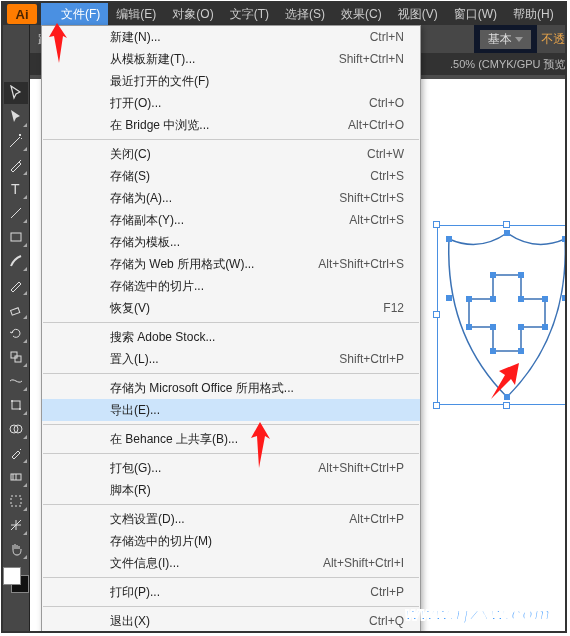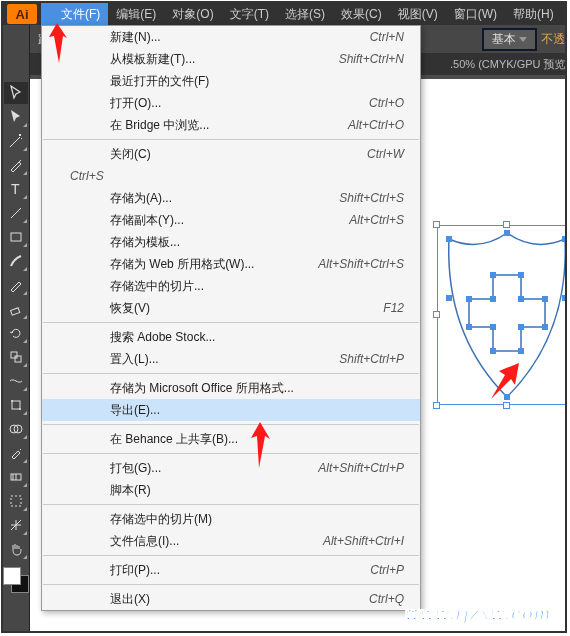--- a/index.html
+++ b/index.html
@@ -9,21 +9,21 @@
 
 .menubar { height: 22px; background: #323232; display: flex; align-items: center; color: #ccc; font-size: 12px; }
 .app-icon { width: 30px; height: 20px; background: #ff7c00; color: #4b2500; margin: 1px 4px; display: flex; align-items: center; justify-content: center; font-weight: bold; border-radius: 2px; font-size: 13px; }
 .menuitem { padding: 3px 8px; cursor: pointer; }
 .menuitem.open { background: #4a90e2; color: #fff; padding-left: 20px; }
 
 .toolbar-row { background: #474747; height: 28px; display: flex; align-items: center; padding-left: 8px; color: #ccc; font-size: 12px; overflow: hidden; }
 .toolbar-row .label { margin-right: 4px; }
 .dropdown-box { background: #2d2d2d; border: 1px solid #1a1a1a; height: 20px; width: 50px; margin-right: 4px; display: flex; align-items: center; justify-content: flex-end; padding-right: 4px; color: #ccc; }
 .small-chevron { width: 0; height: 0; border-left: 4px solid transparent; border-right: 4px solid transparent; border-top: 5px solid #999; }
-.badge-basic { background: #5a5a5a; color: #ddd; border: 2px solid #0f172a; padding: 1px 8px; font-size: 12px; margin-left: auto; margin-right: 4px; display: flex; align-items: center; }
+.badge-basic { background: #5a5a5a; color: #ddd; border: 6px solid #0f172a; padding: 1px 8px; font-size: 12px; margin-left: auto; margin-right: 4px; display: flex; align-items: center; }
 .badge-search { color: #e9a54b; margin-right: 4px; font-size: 12px; }
 .tabinfo { background: #323232; height: 22px; color: #bbb; font-size: 11px; display: flex; align-items: center; padding-left: 420px; overflow: hidden; white-space: nowrap; }
 
 .workspace { position: absolute; top: 22px; left: 0; right: 0; bottom: 0; display: flex; }
 .tools-col { width: 30px; background: #474747; border-right: 1px solid #222; display: flex; flex-direction: column; align-items: center; padding-top: 56px; }
 .tool { width: 24px; height: 22px; margin: 1px 0; display: flex; align-items: center; justify-content: center; color: #ccc; font-size: 14px; position: relative; }
 .tool.selected { background: #2d2d2d; }
 .tool svg { width: 16px; height: 16px; }
 .tool .corner { position: absolute; right: 1px; bottom: 1px; width: 0; height: 0; border-right: 4px solid #aaa; border-top: 4px solid transparent; }
 
@@ -31,21 +31,21 @@
 .sw-fill { width: 18px; height: 18px; background: #fff; border: 1px solid #888; position: absolute; top: 0; left: 0; }
 .sw-stroke { width: 18px; height: 18px; background: #111; border: 1px solid #888; position: absolute; bottom: 0; right: 0; }
 
 .canvas-area { flex: 1; background: #4c4c4c; position: relative; }
 .canvas-area::after { content: ""; position: absolute; left: 0; top: 54px; right: 0; bottom: 0; background: #fff; }
 
 .dropdown { position: absolute; left: 38px; top: 22px; width: 380px; background: #f5f5f5; border: 1px solid #9a9a9a; box-shadow: 2px 2px 6px rgba(0,0,0,0.3); font-size: 12px; color: #222; z-index: 10; }
 .dd-item { display: flex; align-items: center; height: 22px; padding-left: 28px; padding-right: 16px; cursor: pointer; }
 .dd-item.highlight { background: #cce4fb; }
 .dd-item .lbl { flex: 1; margin-left: 40px; }
-.dd-item .sc { color: #555; font-style: italic; }
+.dd-item .sc { color: #555; }
 .dd-sep { height: 1px; background: #cacaca; margin: 3px 1px; }
 
 .arrow-red { position: absolute; z-index: 20; }
 .arrow-red svg { display: block; }
 
 .shield { position: absolute; right: -8px; top: 200px; width: 140px; height: 180px; z-index: 5; }
 .sel-box { position: absolute; border: 1px solid #4a90e2; width: 140px; height: 180px; }
 .sel-handle { position: absolute; width: 7px; height: 7px; background: #fff; border: 1px solid #4a90e2; }
 .anchor { position: absolute; width: 6px; height: 6px; background: #4a90e2; }
 
@@ -267,20 +267,21 @@
       <div class="dd-item">
         <span class="lbl">在 Bridge 中浏览...</span>
         <span class="sc">Alt+Ctrl+O</span>
       </div>
       <div class="dd-sep"></div>
       <div class="dd-item">
         <span class="lbl">关闭(C)</span>
         <span class="sc">Ctrl+W</span>
       </div>
       <div class="dd-item">
+        <span class="lbl">存储(S)</span>
         <span class="sc">Ctrl+S</span>
       </div>
       <div class="dd-item">
         <span class="lbl">存储为(A)...</span>
         <span class="sc">Shift+Ctrl+S</span>
       </div>
       <div class="dd-item">
         <span class="lbl">存储副本(Y)...</span>
         <span class="sc">Alt+Ctrl+S</span>
       </div>
@@ -319,20 +320,24 @@
       </div>
       <div class="dd-sep"></div>
       <div class="dd-item">
         <span class="lbl">打包(G)...</span>
         <span class="sc">Alt+Shift+Ctrl+P</span>
       </div>
       <div class="dd-item">
         <span class="lbl">脚本(R)</span>
       </div>
       <div class="dd-sep"></div>
+      <div class="dd-item">
+        <span class="lbl">文档设置(D)...</span>
+        <span class="sc">Alt+Ctrl+P</span>
+      </div>
       <div class="dd-item">
         <span class="lbl">存储选中的切片(M)</span>
       </div>
       <div class="dd-item">
         <span class="lbl">文件信息(I)...</span>
         <span class="sc">Alt+Shift+Ctrl+I</span>
       </div>
       <div class="dd-sep"></div>
       <div class="dd-item">
         <span class="lbl">打印(P)...</span>

